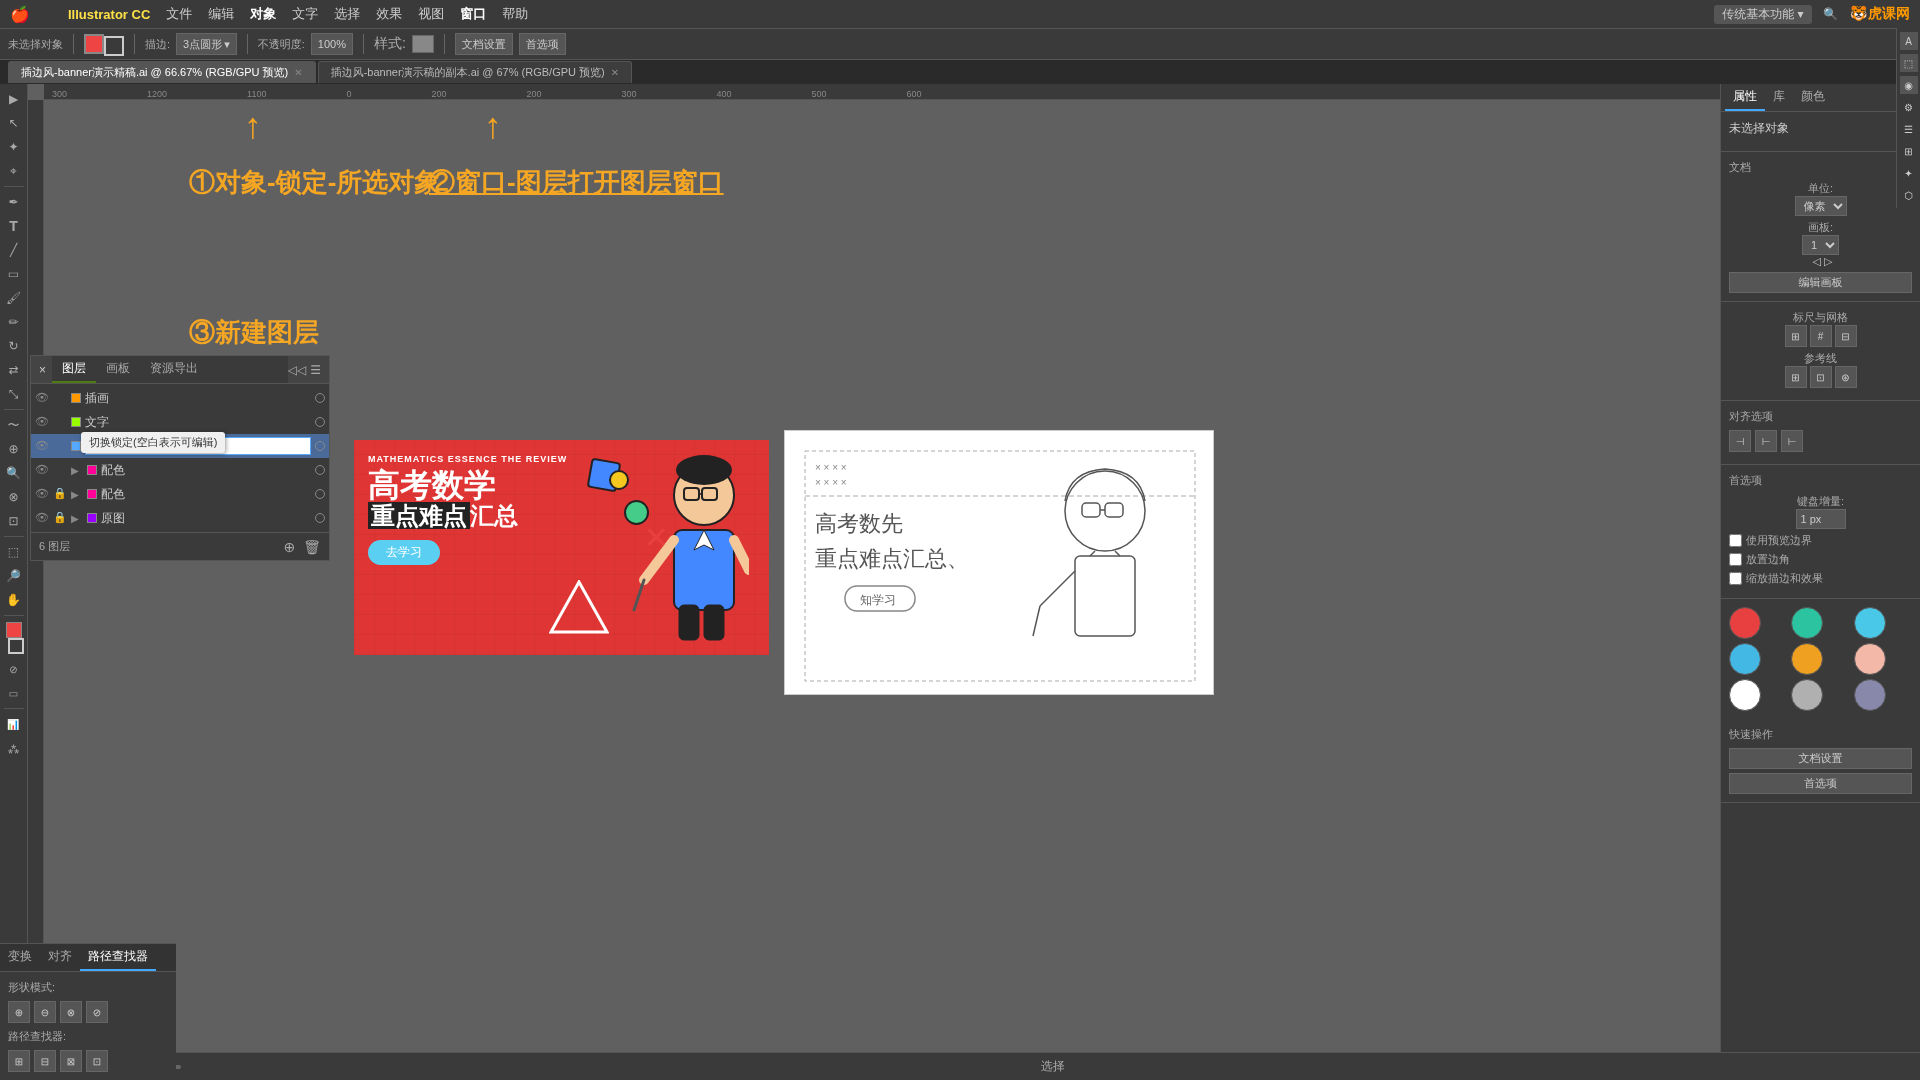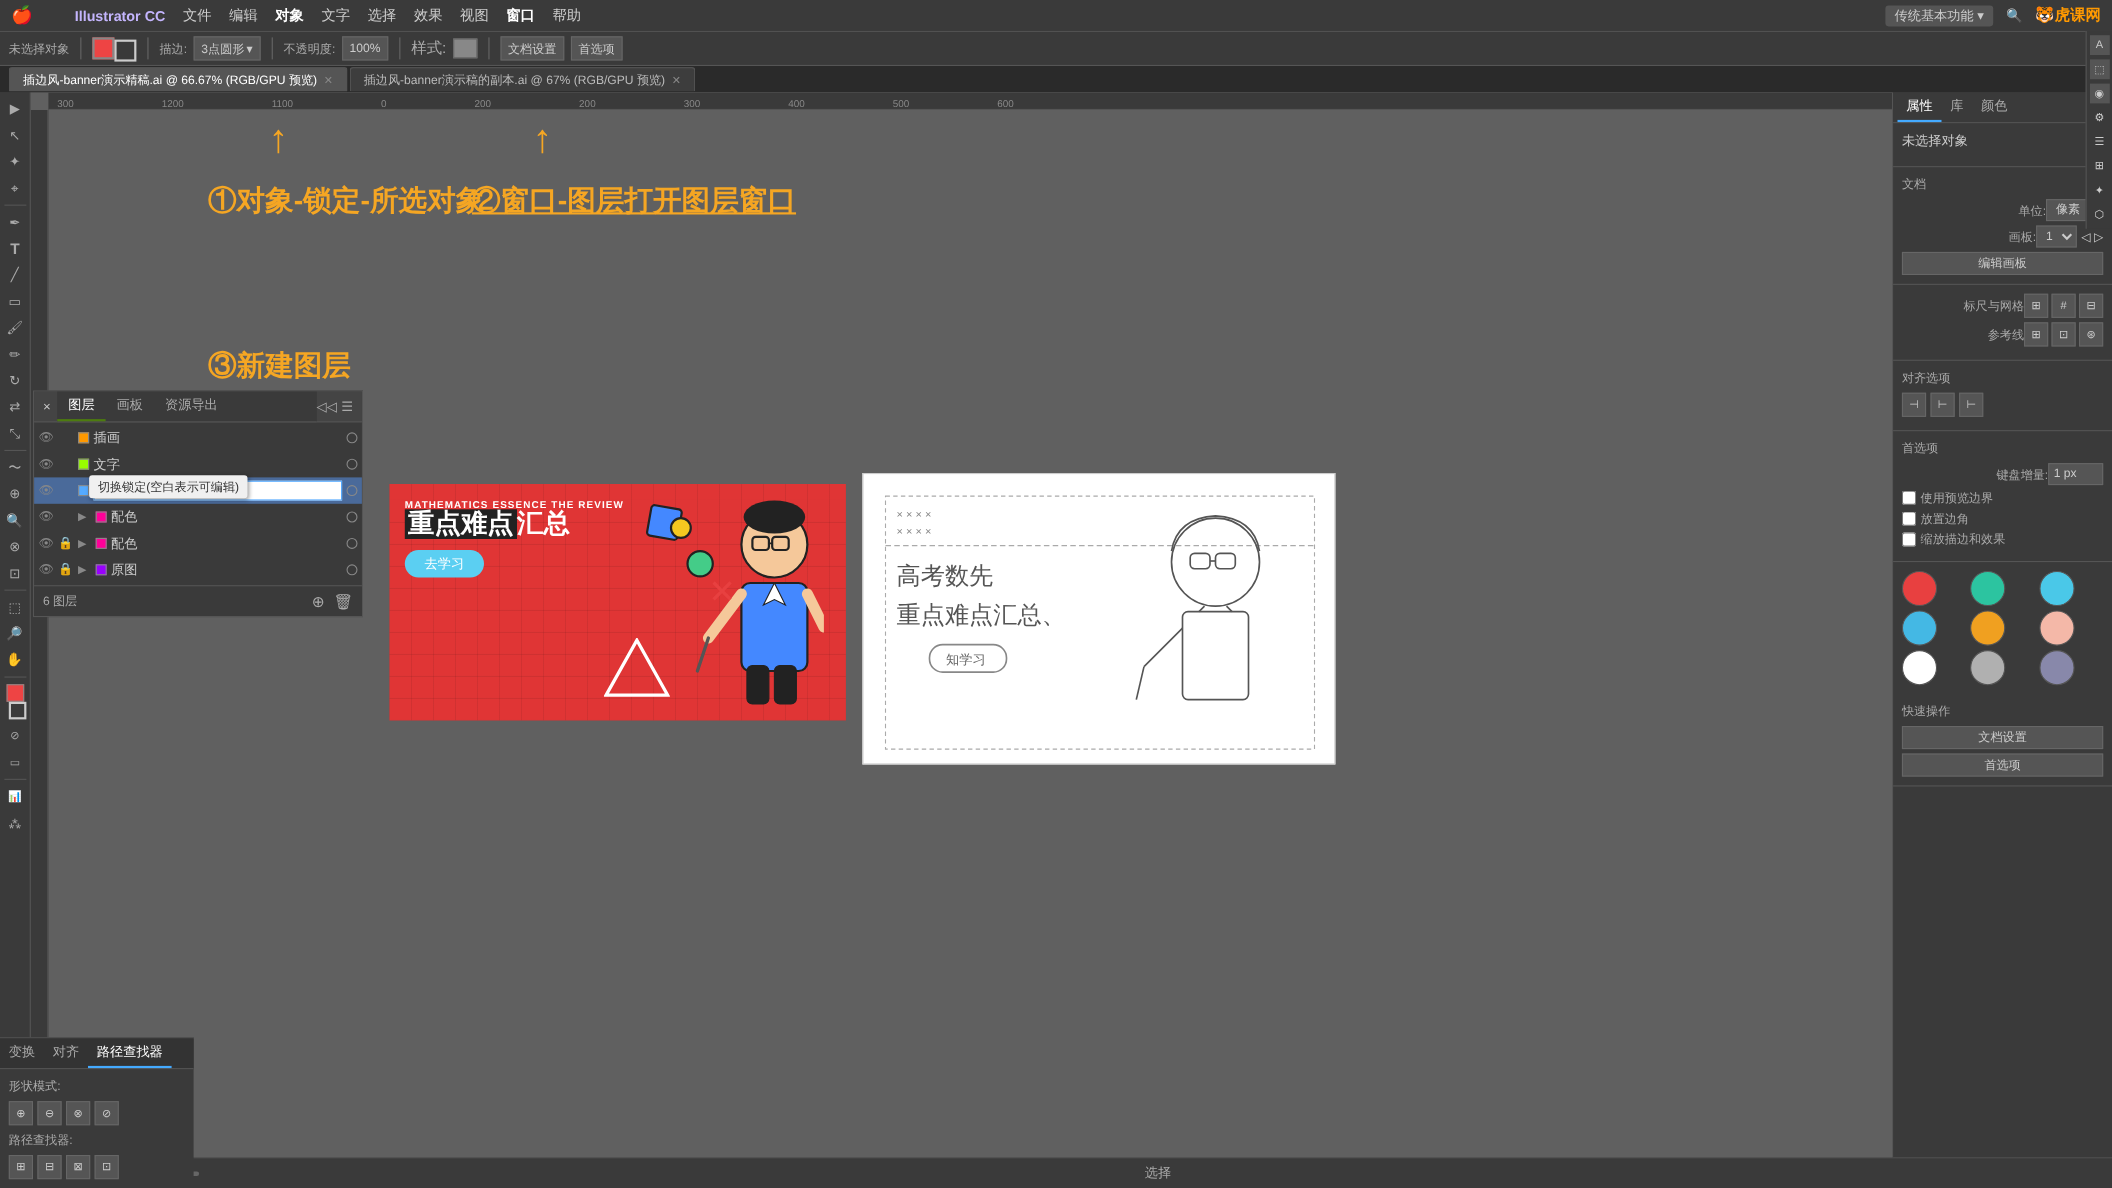--- a/index.html
+++ b/index.html
@@ -6,21 +6,21 @@
     body { width: 1920px; height: 1080px; overflow: hidden; font-family: "PingFang SC", "Microsoft YaHei", sans-serif; background: #444; }
 
     
     #menu-bar {
       width: 100%; height: 28px; background: #3a3a3a;
       display: flex; align-items: center; padding: 0 10px;
       font-size: 13px; color: #ccc;
       position: relative; z-index: 100;
     }
     #menu-bar .apple { margin-right: 16px; font-size: 16px; color: #ccc; }
-    #menu-bar .app-name { color: #c4b5fd; font-weight: bold; margin-right: 16px; padding-left: 22px; }
+    #menu-bar .app-name { color: #fde047; font-weight: bold; margin-right: 16px; padding-left: 22px; }
     #menu-bar .menu-items { display: flex; gap: 16px; }
     #menu-bar .menu-item { cursor: pointer; color: #ccc; }
     #menu-bar .right-items { margin-left: auto; display: flex; align-items: center; gap: 12px; font-size: 12px; }
 
     
     #toolbar {
       width: 100%; height: 32px; background: #3a3a3a;
       display: flex; align-items: center; padding: 0 8px; gap: 6px;
       border-top: 1px solid #555; border-bottom: 1px solid #555;
     }
@@ -133,21 +133,21 @@
     }
     #right-panel-tabs {
       display: flex; background: #3a3a3a; border-bottom: 1px solid #555; padding: 0 4px;
     }
     .rp-tab {
       padding: 4px 8px; font-size: 12px; color: #aaa; cursor: pointer;
     }
     .rp-tab.active { color: #fff; border-bottom: 2px solid #4af; }
     .rp-section { padding: 8px; border-bottom: 1px solid #555; }
     .rp-section-title { font-size: 11px; color: #aaa; margin-bottom: 6px; }
-    .rp-row { display: flex; align-items: center; justify-content: flex-end; margin-bottom: 4px; }
+    .rp-row { display: flex; align-items: center; justify-content: flex-start; margin-bottom: 4px; flex-direction: column; }
     .rp-label { font-size: 11px; color: #aaa; }
     .rp-select {
       background: #555; border: 1px solid #666; color: #ccc; font-size: 11px;
       padding: 1px 4px; height: 20px;
     }
     .rp-btn {
       background: #555; border: 1px solid #666; color: #ccc; font-size: 11px;
       padding: 2px 8px; cursor: pointer; width: 100%; text-align: center;
     }
 
@@ -318,20 +318,21 @@
       <div class="annotation" style="left:145px;top:215px;font-size:26px;">
         <span>③新建图层</span>
       </div>
 
       <div style="position:absolute;left:200px;top:280px;color:#f5a623;font-size:36px;transform:rotate(20deg);">↙</div>
 
       <div class="artboard" style="left:310px;top:340px;width:415px;height:215px;background:#e03535;overflow:hidden;">
         <div class="grid-bg"></div>
         <div style="position:absolute;top:0;left:0;width:100%;height:100%;z-index:2;padding:14px;">
           <div style="font-size:9px;font-weight:bold;color:#fff;letter-spacing:1px;">MATHEMATICS ESSENCE THE REVIEW</div>
+          <div style="font-size:32px;font-weight:900;color:#fff;line-height:1.1;margin-top:4px;">高考数学</div>
           <div style="font-size:24px;font-weight:900;color:#fff;line-height:1.1;">
             <span style="background:#222;padding:0 3px;">重点难点</span>汇总
           </div>
           <div style="display:inline-block;background:#5bcff2;color:#fff;font-size:12px;padding:4px 18px;border-radius:20px;margin-top:10px;cursor:pointer;">去学习</div>
         </div>
 
         <div style="position:absolute;right:20px;top:10px;width:120px;height:195px;z-index:3;">
           
           <svg width="120" height="195" viewBox="0 0 120 195">
 

